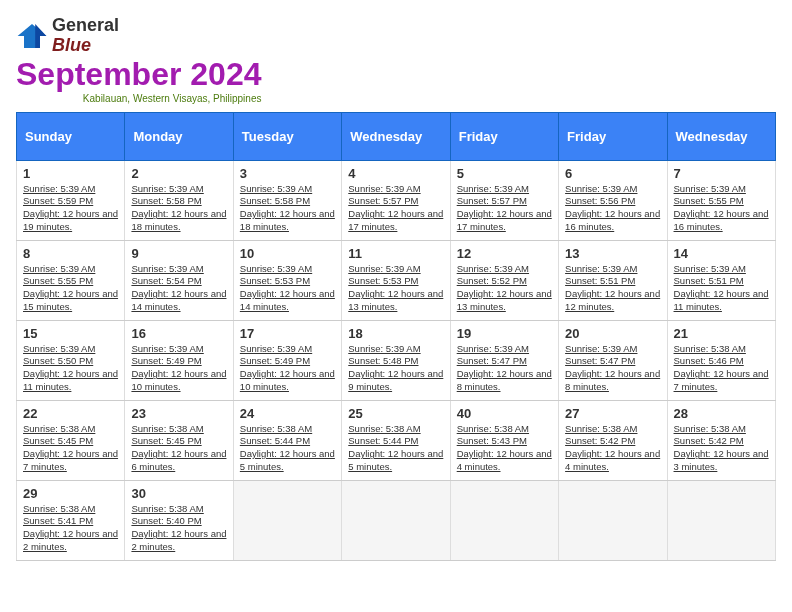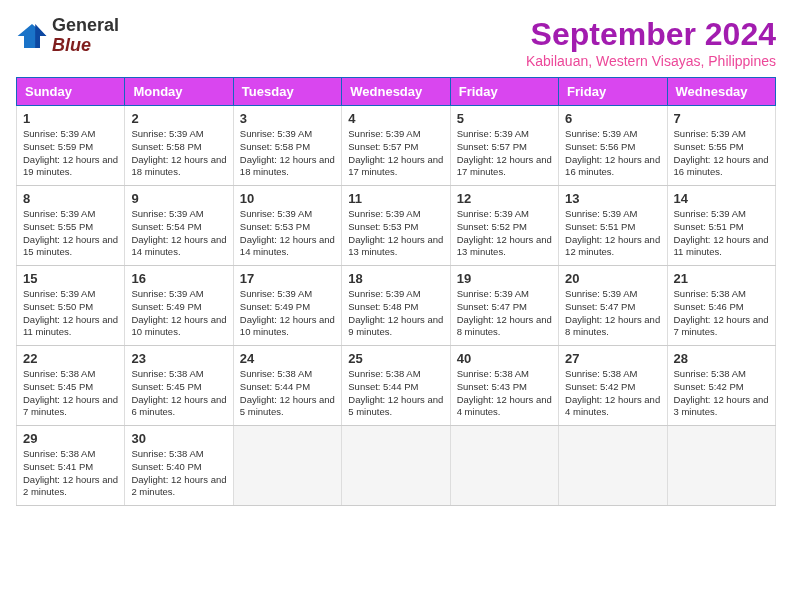--- a/index.html
+++ b/index.html
@@ -8,20 +8,21 @@
       background: #fff;
       width: 792px;
       min-height: 612px;
       padding: 16px;
     }
     .header {
       display: flex;
       justify-content: space-between;
       align-items: flex-start;
       margin-bottom: 8px;
+      flex-direction: column;
     }
     .logo {
       display: flex;
       align-items: center;
       gap: 4px;
     }
     .logo-text {
       font-size: 18px;
       font-weight: bold;
       line-height: 1.1;
@@ -34,34 +35,34 @@
     }
     .title-block {
       text-align: right;
     }
     .month-title {
       font-size: 32px;
       font-weight: bold;
       color: #a21caf;
     }
     .location {
-      font-size: 14px;
-      color: #ec4899;
+      font-size: 10px;
+      color: #4d7c0f;
     }
     .calendar {
       width: 100%;
       border-collapse: collapse;
       border: 1px solid #ccc;
     }
     .calendar th {
-      background-color: #d946ef;
+      background-color: #3b82f6;
       color: #fff;
       font-size: 13px;
       font-weight: bold;
-      padding: 6px 8px;
+      padding: 16px 8px;
       text-align: left;
       border: 1px solid #1565c0;
     }
     .calendar td {
       vertical-align: top;
       padding: 5px 6px;
       border: 1px solid #ddd;
       font-size: 10px;
       color: #333;
       background: #fff;
@@ -74,20 +75,21 @@
     .day-num {
       font-size: 13px;
       font-weight: bold;
       display: block;
       margin-bottom: 2px;
     }
     .day-info {
       font-size: 9.5px;
       line-height: 1.35;
       color: #333;
+      text-decoration: underline;
     }
     tr.week-row td {
       border-bottom: 1px solid #ccc;
     }
   </style>
 </head>
 <body>
 
 <div class="header">
   <div class="logo">

